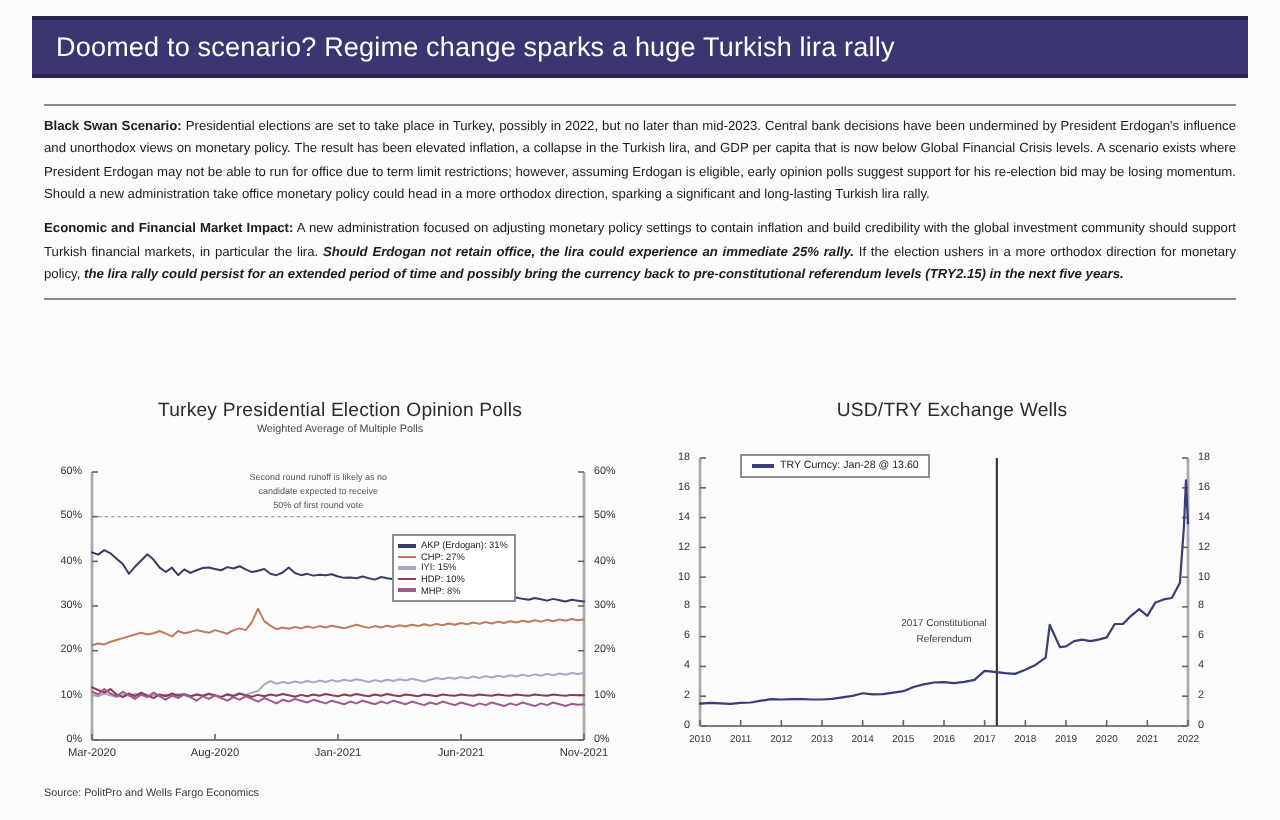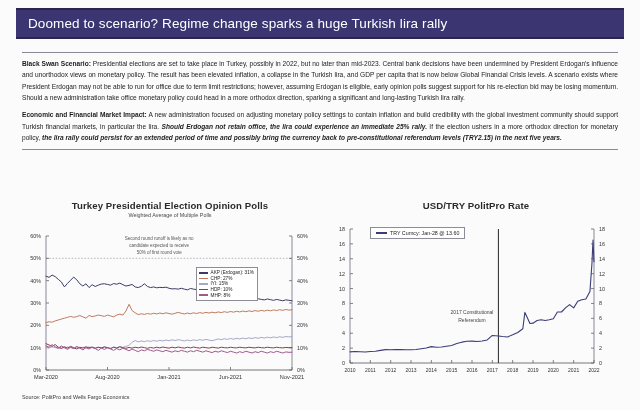--- a/index.html
+++ b/index.html
@@ -38,21 +38,21 @@
   b.lead{font-weight:bold;}
   b.emb{font-weight:bold;font-style:italic;}
 
   
   .charts{position:absolute;left:20px;top:200px;width:604px;height:200px;}
   .chart{position:absolute;top:0;}
   .chart-l{left:0;width:300px;}
   .chart-r{left:308px;width:296px;}
 
   .ch-title{
-    text-align:center;font-size:9.6px;color:#2b2b2b;font-weight:bold;
+    text-align:center;font-size:9.6px;color:#2b2b2b;font-weight:normal;
     margin:0;letter-spacing:.1px;
   }
   .ch-sub{
     text-align:center;font-size:5.4px;color:#4a4a4a;margin:1px 0 0 0;
   }
   .plotbox{position:relative;margin-top:6px;}
 
   
   .axlab{
     position:absolute;font-size:5.4px;color:#333;white-space:nowrap;
@@ -196,21 +196,21 @@
           <div class="axlab axlab-r" style="top: 12px; left: 277px; width: 26px;">60%</div>
           <div class="xlab" style="left: 26px; top: 150px;">Mar-2020</div>
           <div class="xlab" style="left: 87.5px; top: 150px;">Aug-2020</div>
           <div class="xlab" style="left: 149px; top: 150px;">Jan-2021</div>
           <div class="xlab" style="left: 210.5px; top: 150px;">Jun-2021</div>
           <div class="xlab" style="left: 272px; top: 150px;">Nov-2021</div>
         </div>
     </div>
 
     <div class="chart chart-r">
-      <div class="ch-title">USD/TRY PolitPro Rate</div>
+      <div class="ch-title">USD/TRY Exchange Wells</div>
       <div class="ch-sub"></div>
 
       <div class="plotbox" id="plot-right" style="width:296px;height:170px;">
         <svg id="svg-right" width="296" height="170" viewBox="0 0 296 170">
             <line x1="22" y1="12" x2="22" y2="146" stroke="#a9a9b4" stroke-width="1.4"></line>
             <line x1="266" y1="12" x2="266" y2="146" stroke="#a9a9b4" stroke-width="1.4"></line>
             <line x1="22" y1="146" x2="266" y2="146" stroke="#555" stroke-width="0.8"></line>
             <line x1="170.4333333333324" y1="12" x2="170.4333333333324" y2="146" stroke="#3a3a3a" stroke-width="1.1"></line>
             <line x1="22" y1="146" x2="25" y2="146" stroke="#666" stroke-width="0.8"></line>
             <line x1="263" y1="146" x2="266" y2="146" stroke="#666" stroke-width="0.8"></line>

